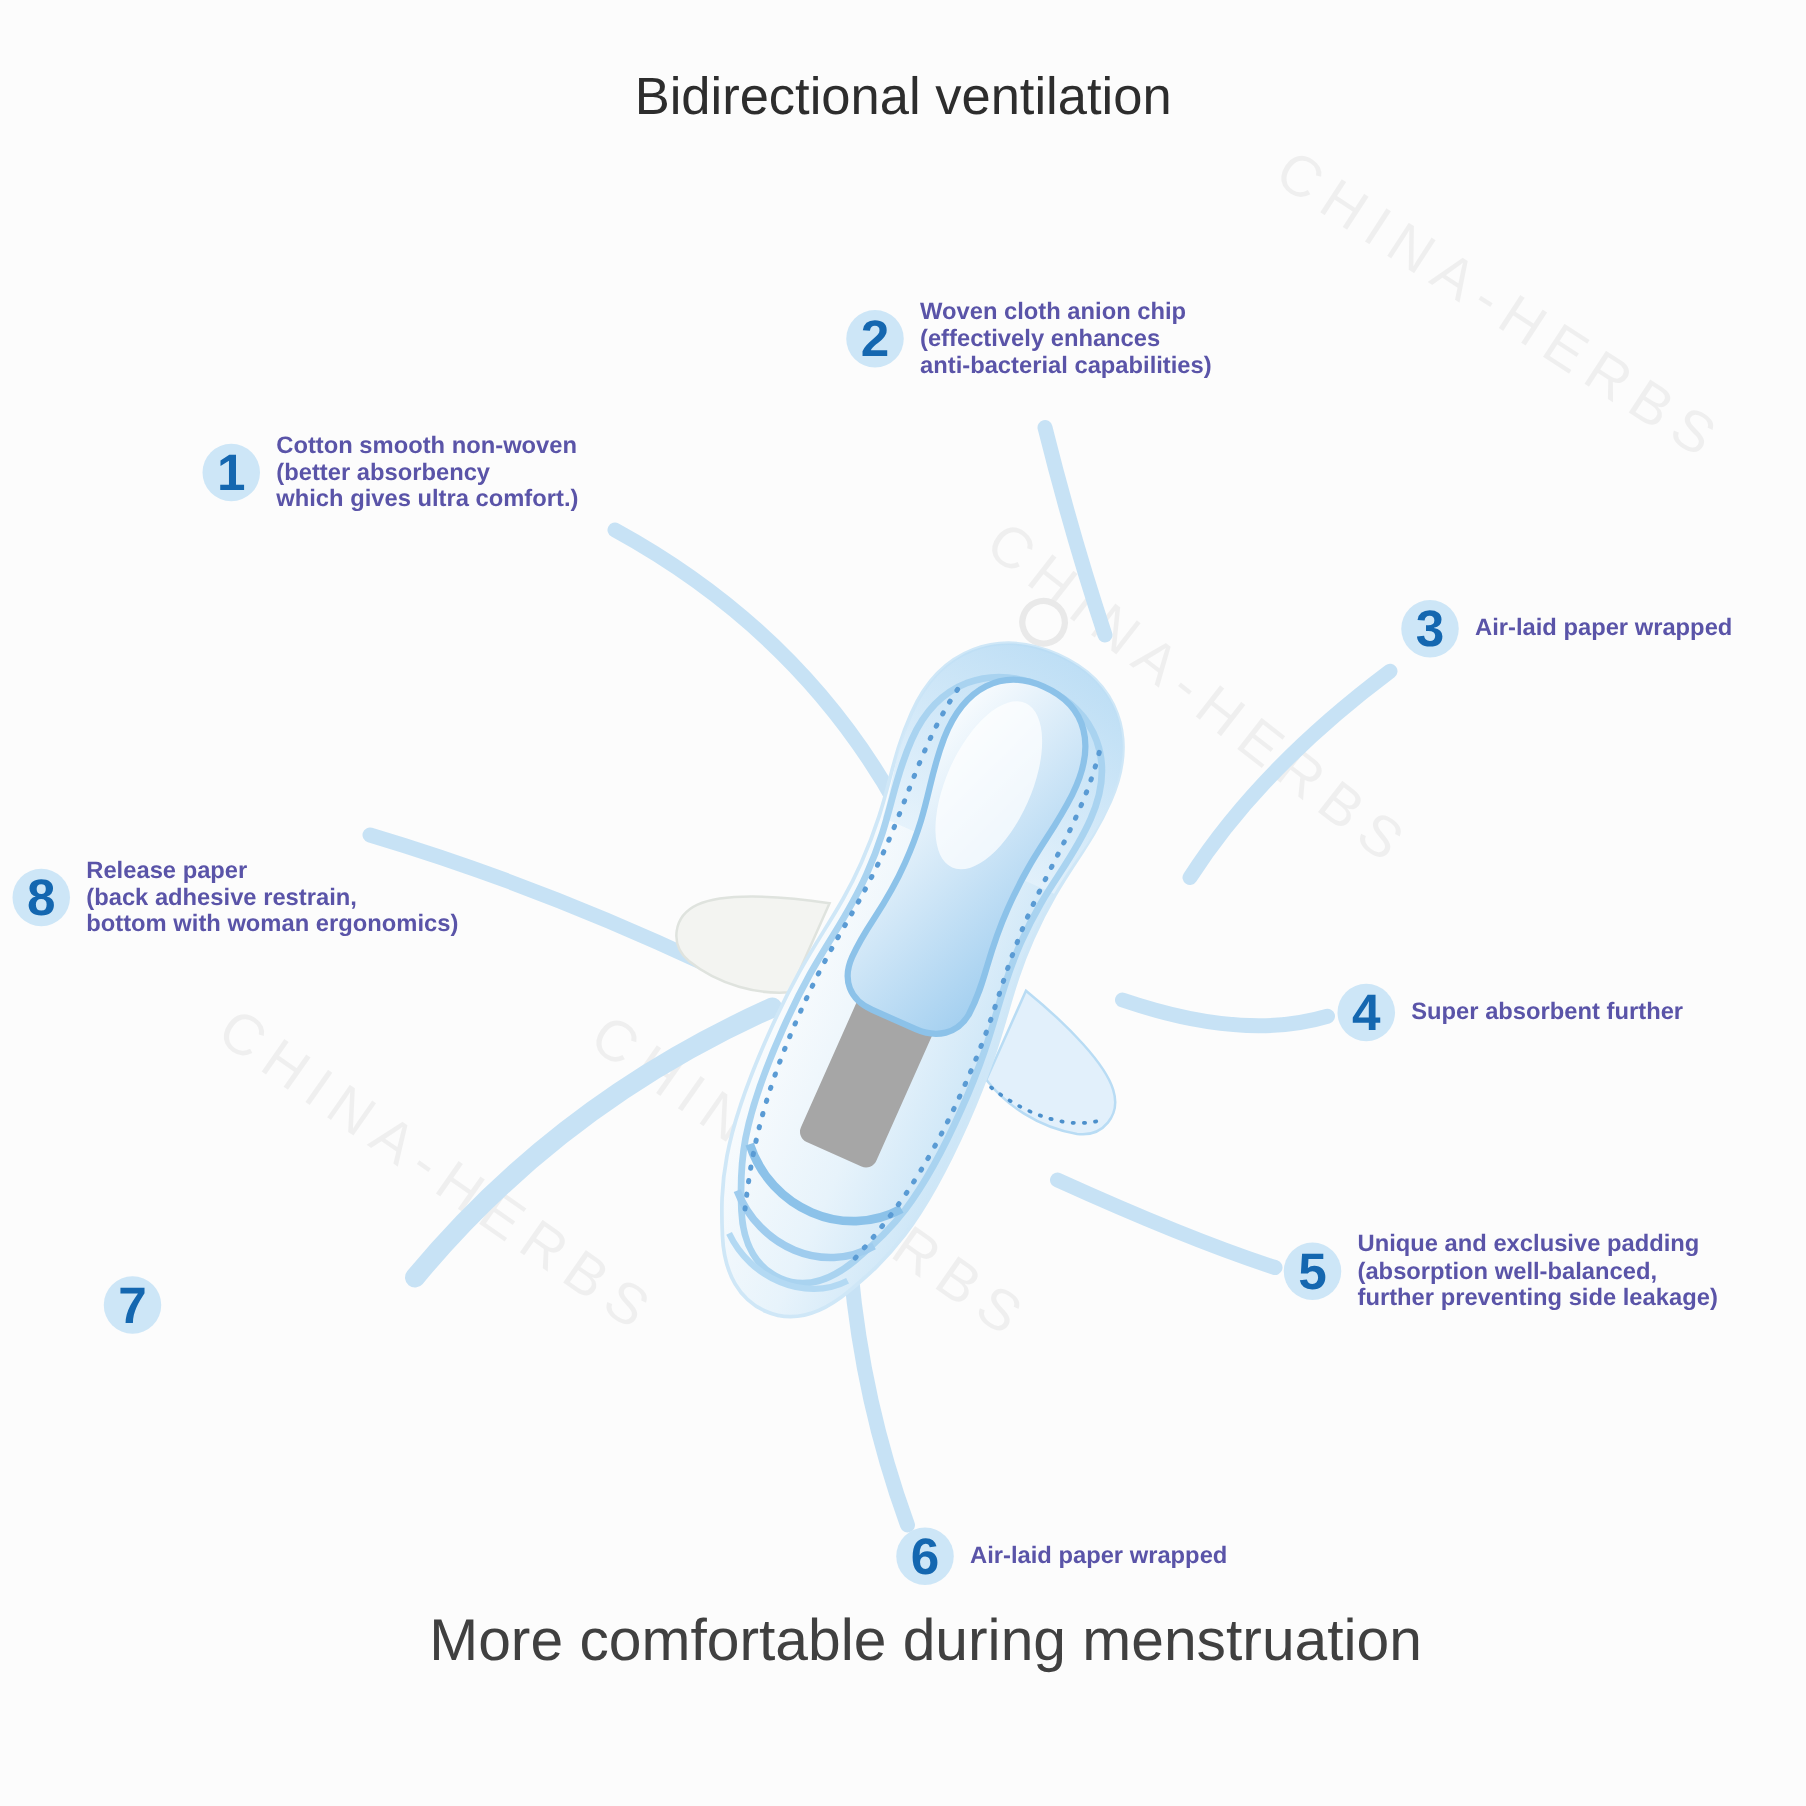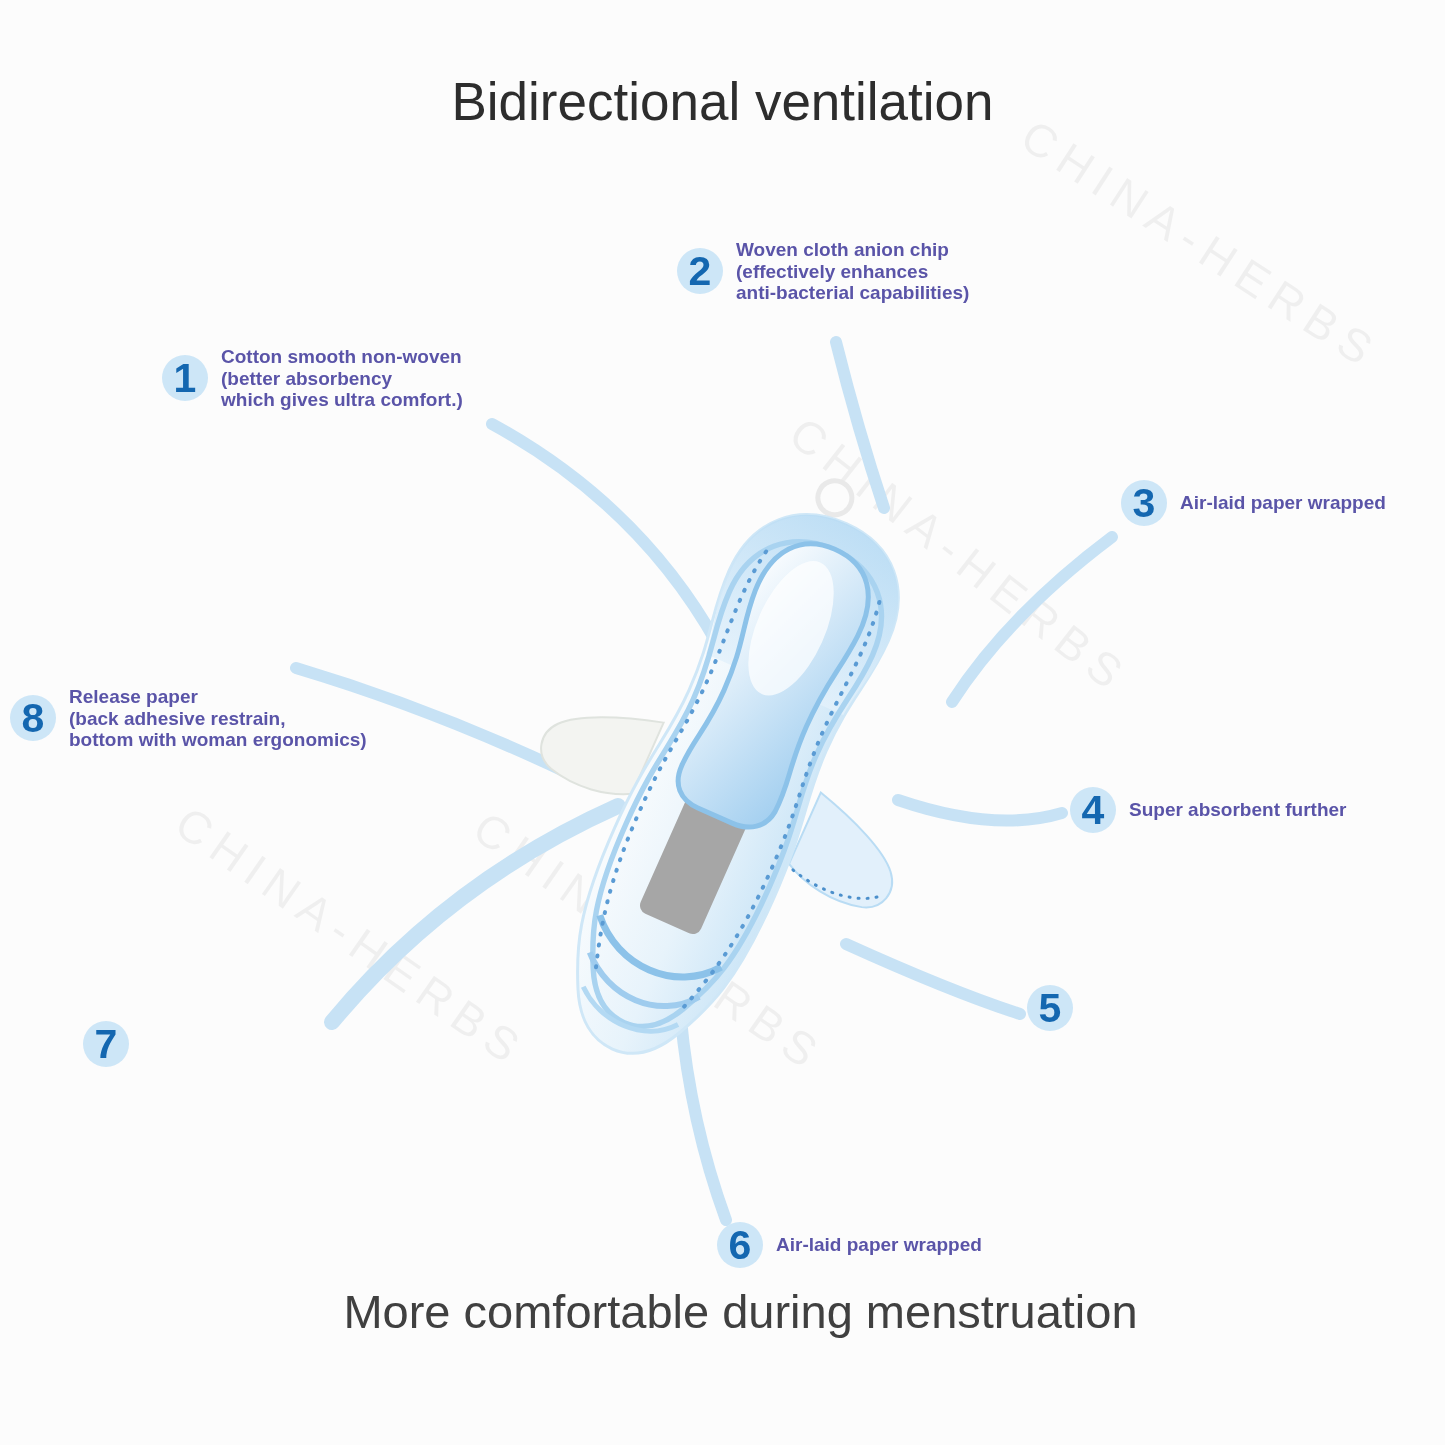--- a/index.html
+++ b/index.html
@@ -5,23 +5,23 @@
   html,body{margin:0;padding:0;background:#ffffff;}
   #canvas{
     position:relative;
     width:1445px;height:1445px;
     background:#fcfcfc;
     overflow:hidden;
     font-family:"Liberation Sans", sans-serif;
   }
   
   .title{
-    position:absolute;top:60px;left:0;width:100%;
+    position:absolute;top:44px;left:0;width:100%;
     text-align:center;color:#2d2d2d;
-    font-size:53px;line-height:1.58;font-weight:400;
+    font-size:42px;line-height:1.58;font-weight:400;
     letter-spacing:0px;
   }
   .footer{
     position:absolute;top:1284px;left:0;width:100%;
     text-align:center;color:#404040;
     font-size:47px;font-weight:400;padding-left:18px;
   }
   
   svg.art{position:absolute;left:0;top:0;width:1445px;height:1445px;}
   .wm{
@@ -152,20 +152,23 @@
     <div class="label">Air-laid paper wrapped</div>
   </div>
 
   <div class="callout c4">
     <span class="num">4</span>
     <div class="label">Super absorbent further</div>
   </div>
 
   <div class="callout c5">
     <span class="num">5</span>
+    <div class="label">Unique and exclusive padding
+(absorption well-balanced,
+further preventing side leakage)</div>
   </div>
 
   <div class="callout c6">
     <span class="num">6</span>
     <div class="label">Air-laid paper wrapped</div>
   </div>
 
   <div class="callout c7">
     <span class="num">7</span>
   </div>

